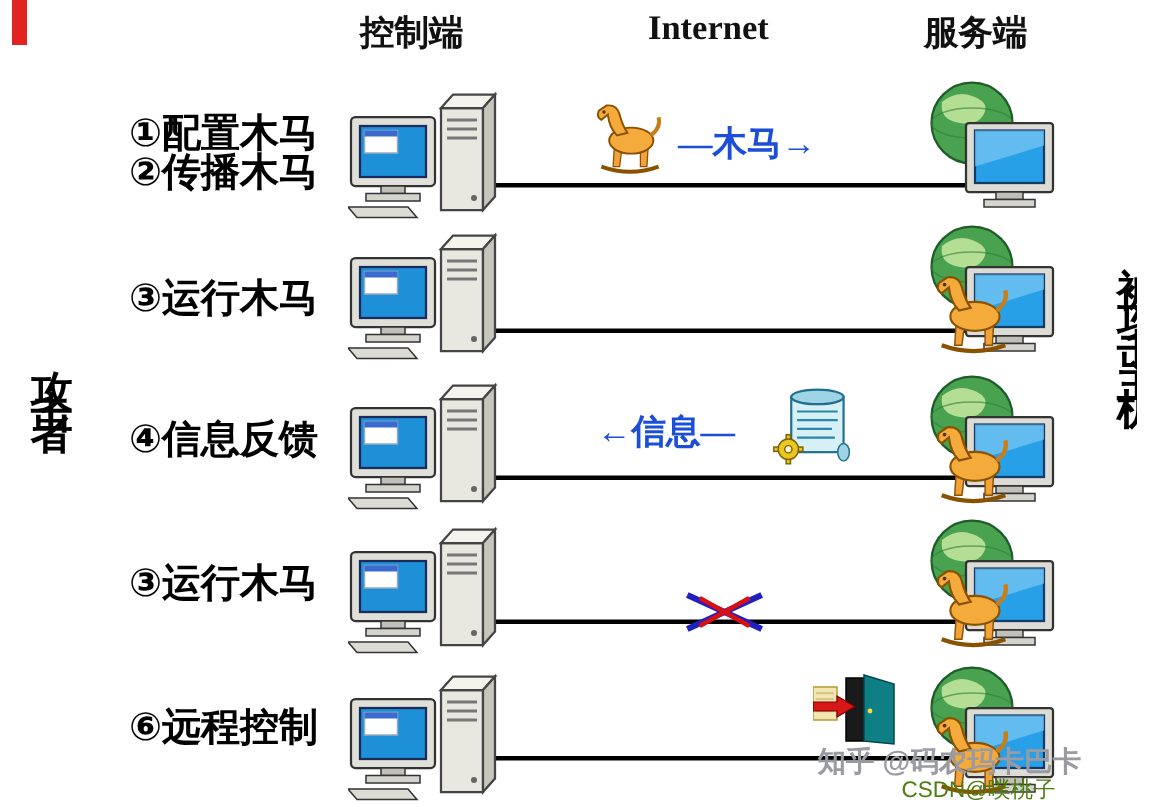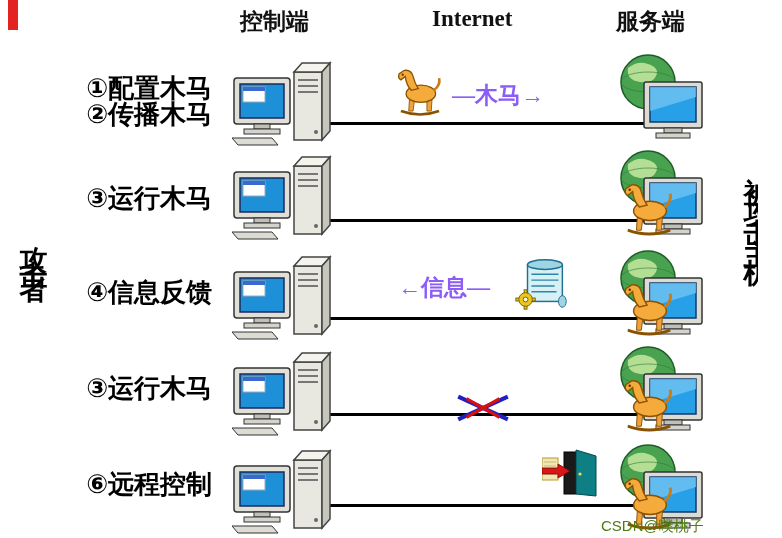--- a/index.html
+++ b/index.html
@@ -22,21 +22,21 @@
   .vlabel-right { left:738px; top:156px; letter-spacing:20px; }
 
   .row-label { position:absolute; left:86px; font-size:26px; font-weight:bold; color:#000;
                line-height:26px; white-space:nowrap;
                font-family:"Liberation Serif","DejaVu Sans",serif; }
 
   .hline { position:absolute; left:310px; width:342px; height:3px; background:#000; }
 
   .icon { position:absolute; }
 
-  .mid-text { position:absolute; font-size:23px; font-weight:bold; color:#8b5cf6; white-space:nowrap;
+  .mid-text { position:absolute; font-size:23px; font-weight:bold; color:#1d4ed8; white-space:nowrap;
               font-family:"Liberation Serif","DejaVu Sans",serif;text-align:center; }
 
   .wm1 { position:absolute; left:545px; top:495px; font-size:19px; font-weight:bold;
          color:#9a9aa2; font-family:"Liberation Sans","DejaVu Sans",sans-serif; white-space:nowrap; }
   .wm2 { position:absolute; left:601px; top:517px; font-size:15px;
          color:#4d7c0f; font-family:"Liberation Sans","DejaVu Sans",sans-serif; white-space:nowrap; }
 </style>
 </head>
 <body>
 
@@ -186,15 +186,16 @@
     </svg>
 
   <svg class="icon" width="62" height="32" style="left:452px;top:392px">
       <use href="#sym-xlink"></use>
     </svg>
 
   <svg class="icon" width="58" height="50" style="left:542px;top:448px">
       <use href="#sym-door"></use>
     </svg>
 
+  <div class="wm1">知乎 @码农玛卡巴卡</div>
   <div class="wm2">CSDN@噗桃子</div>
 
 </div>
 
 </body></html>

